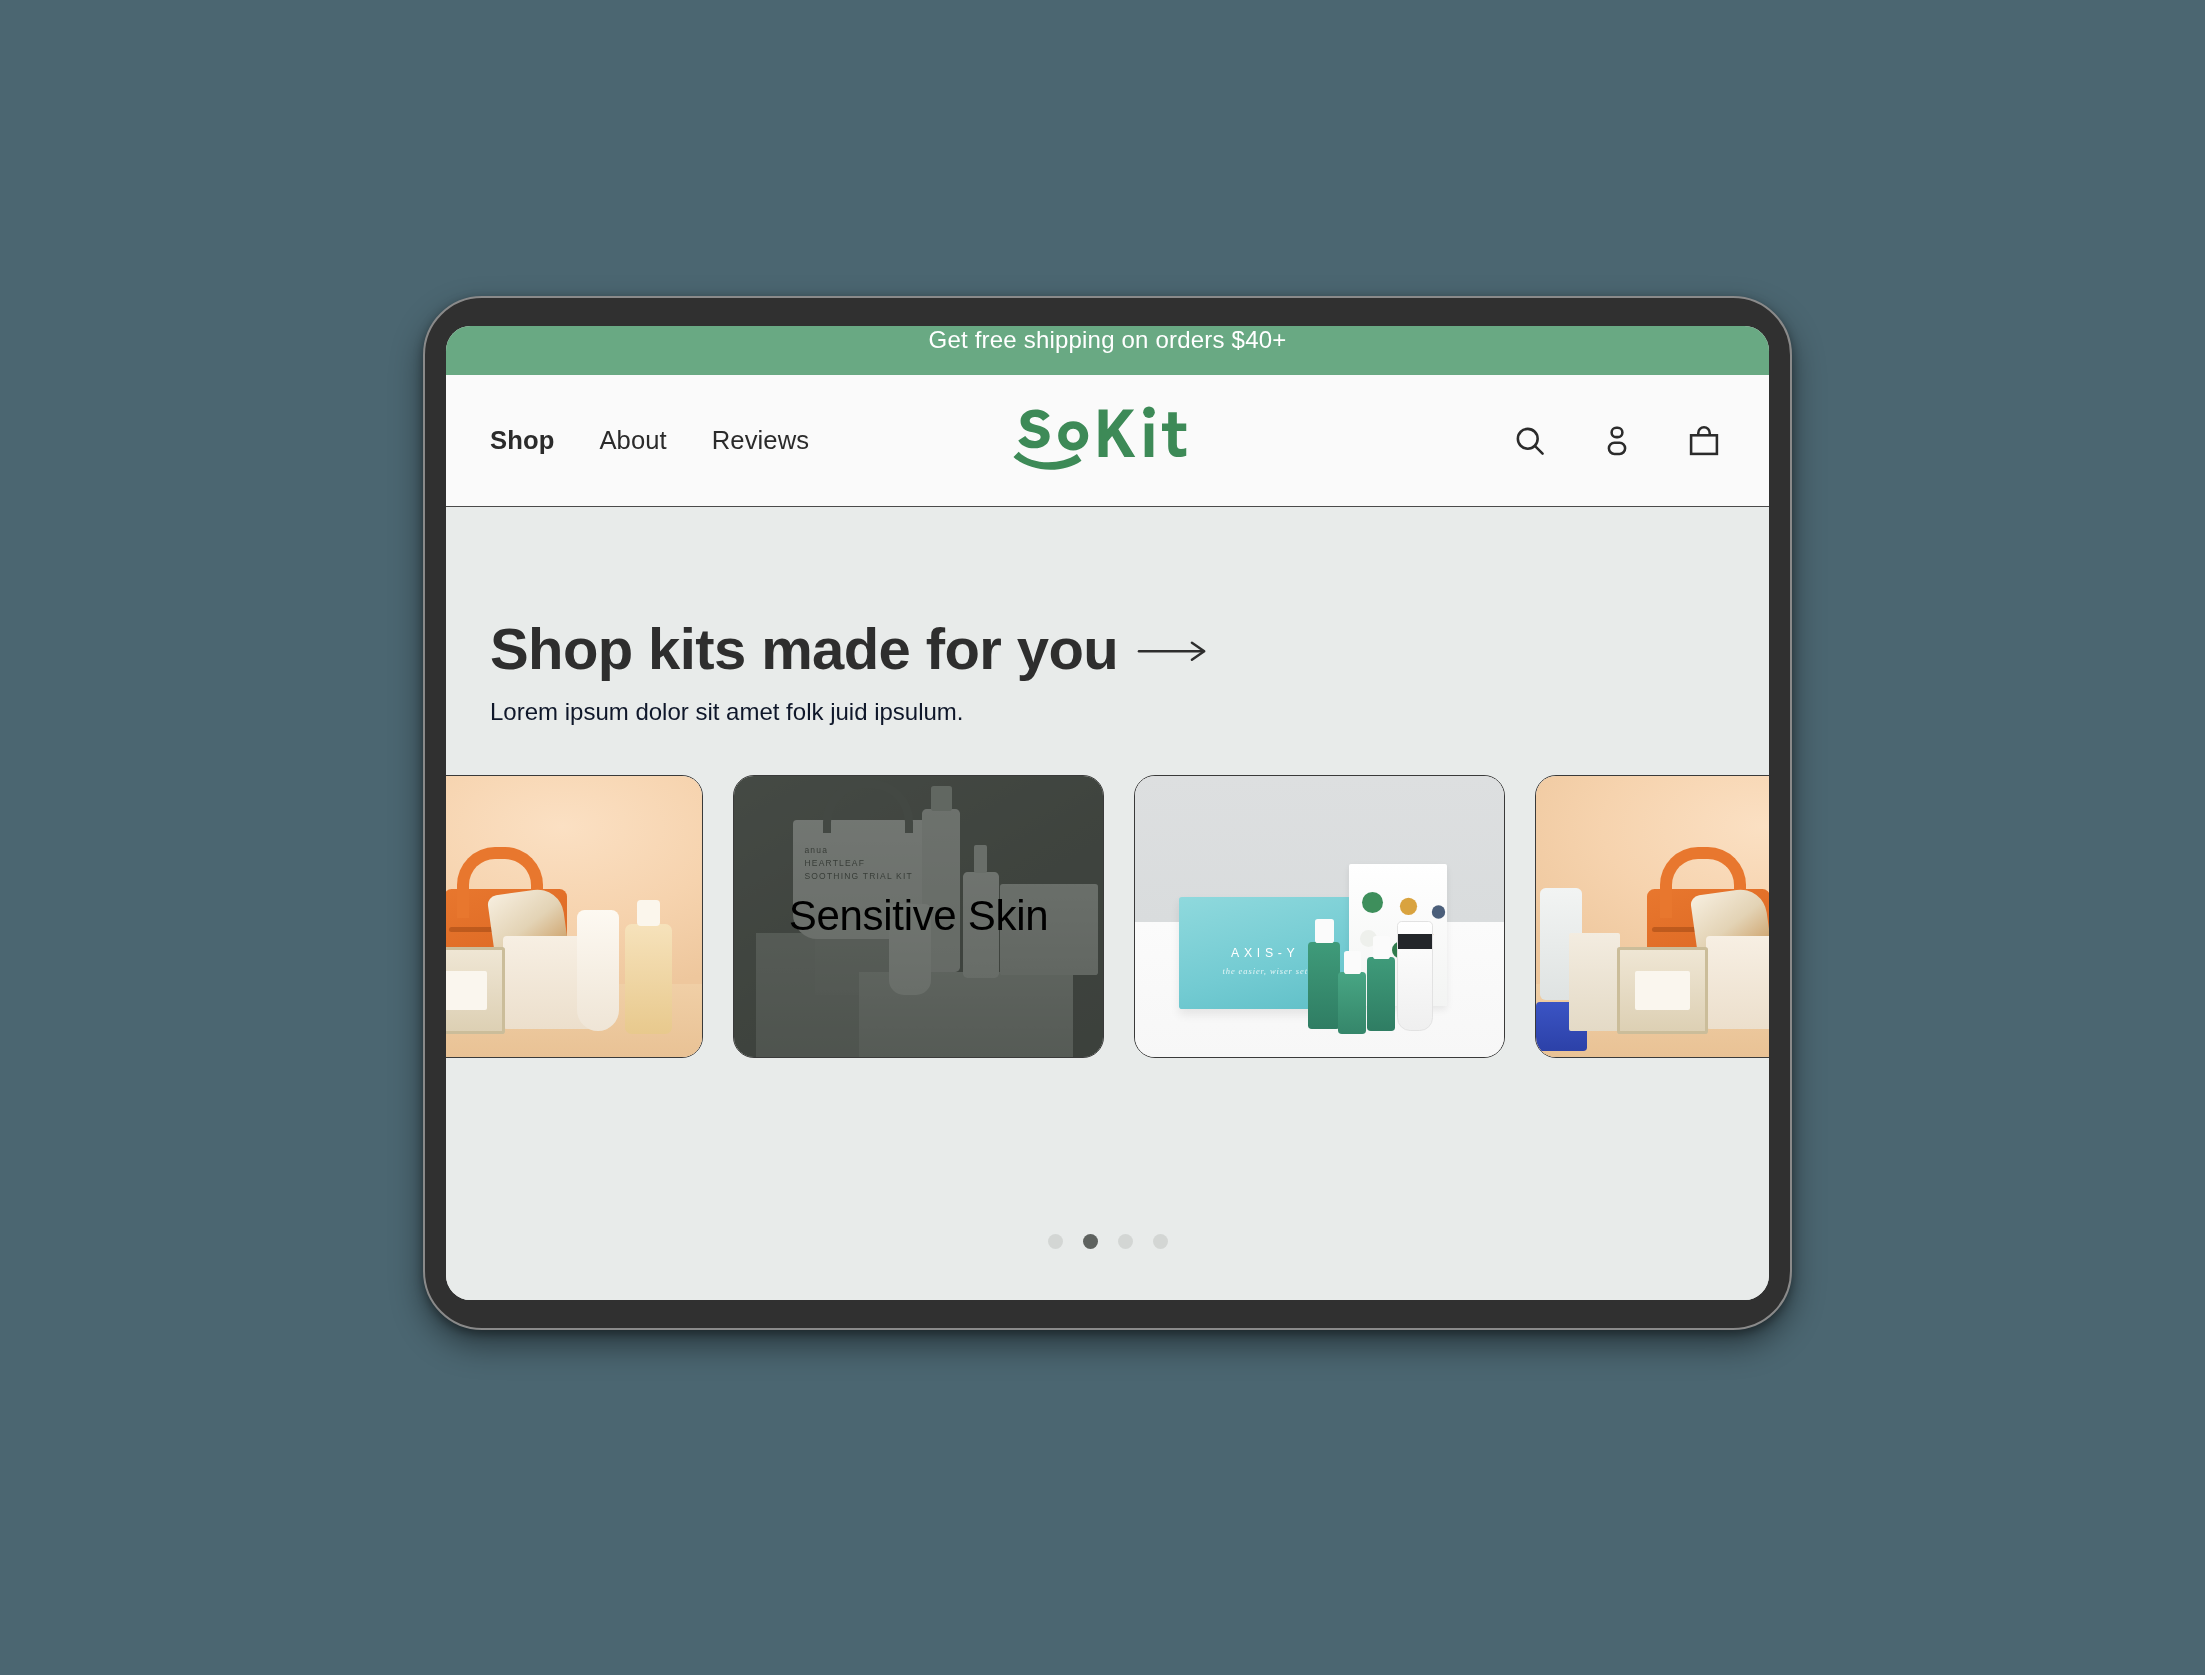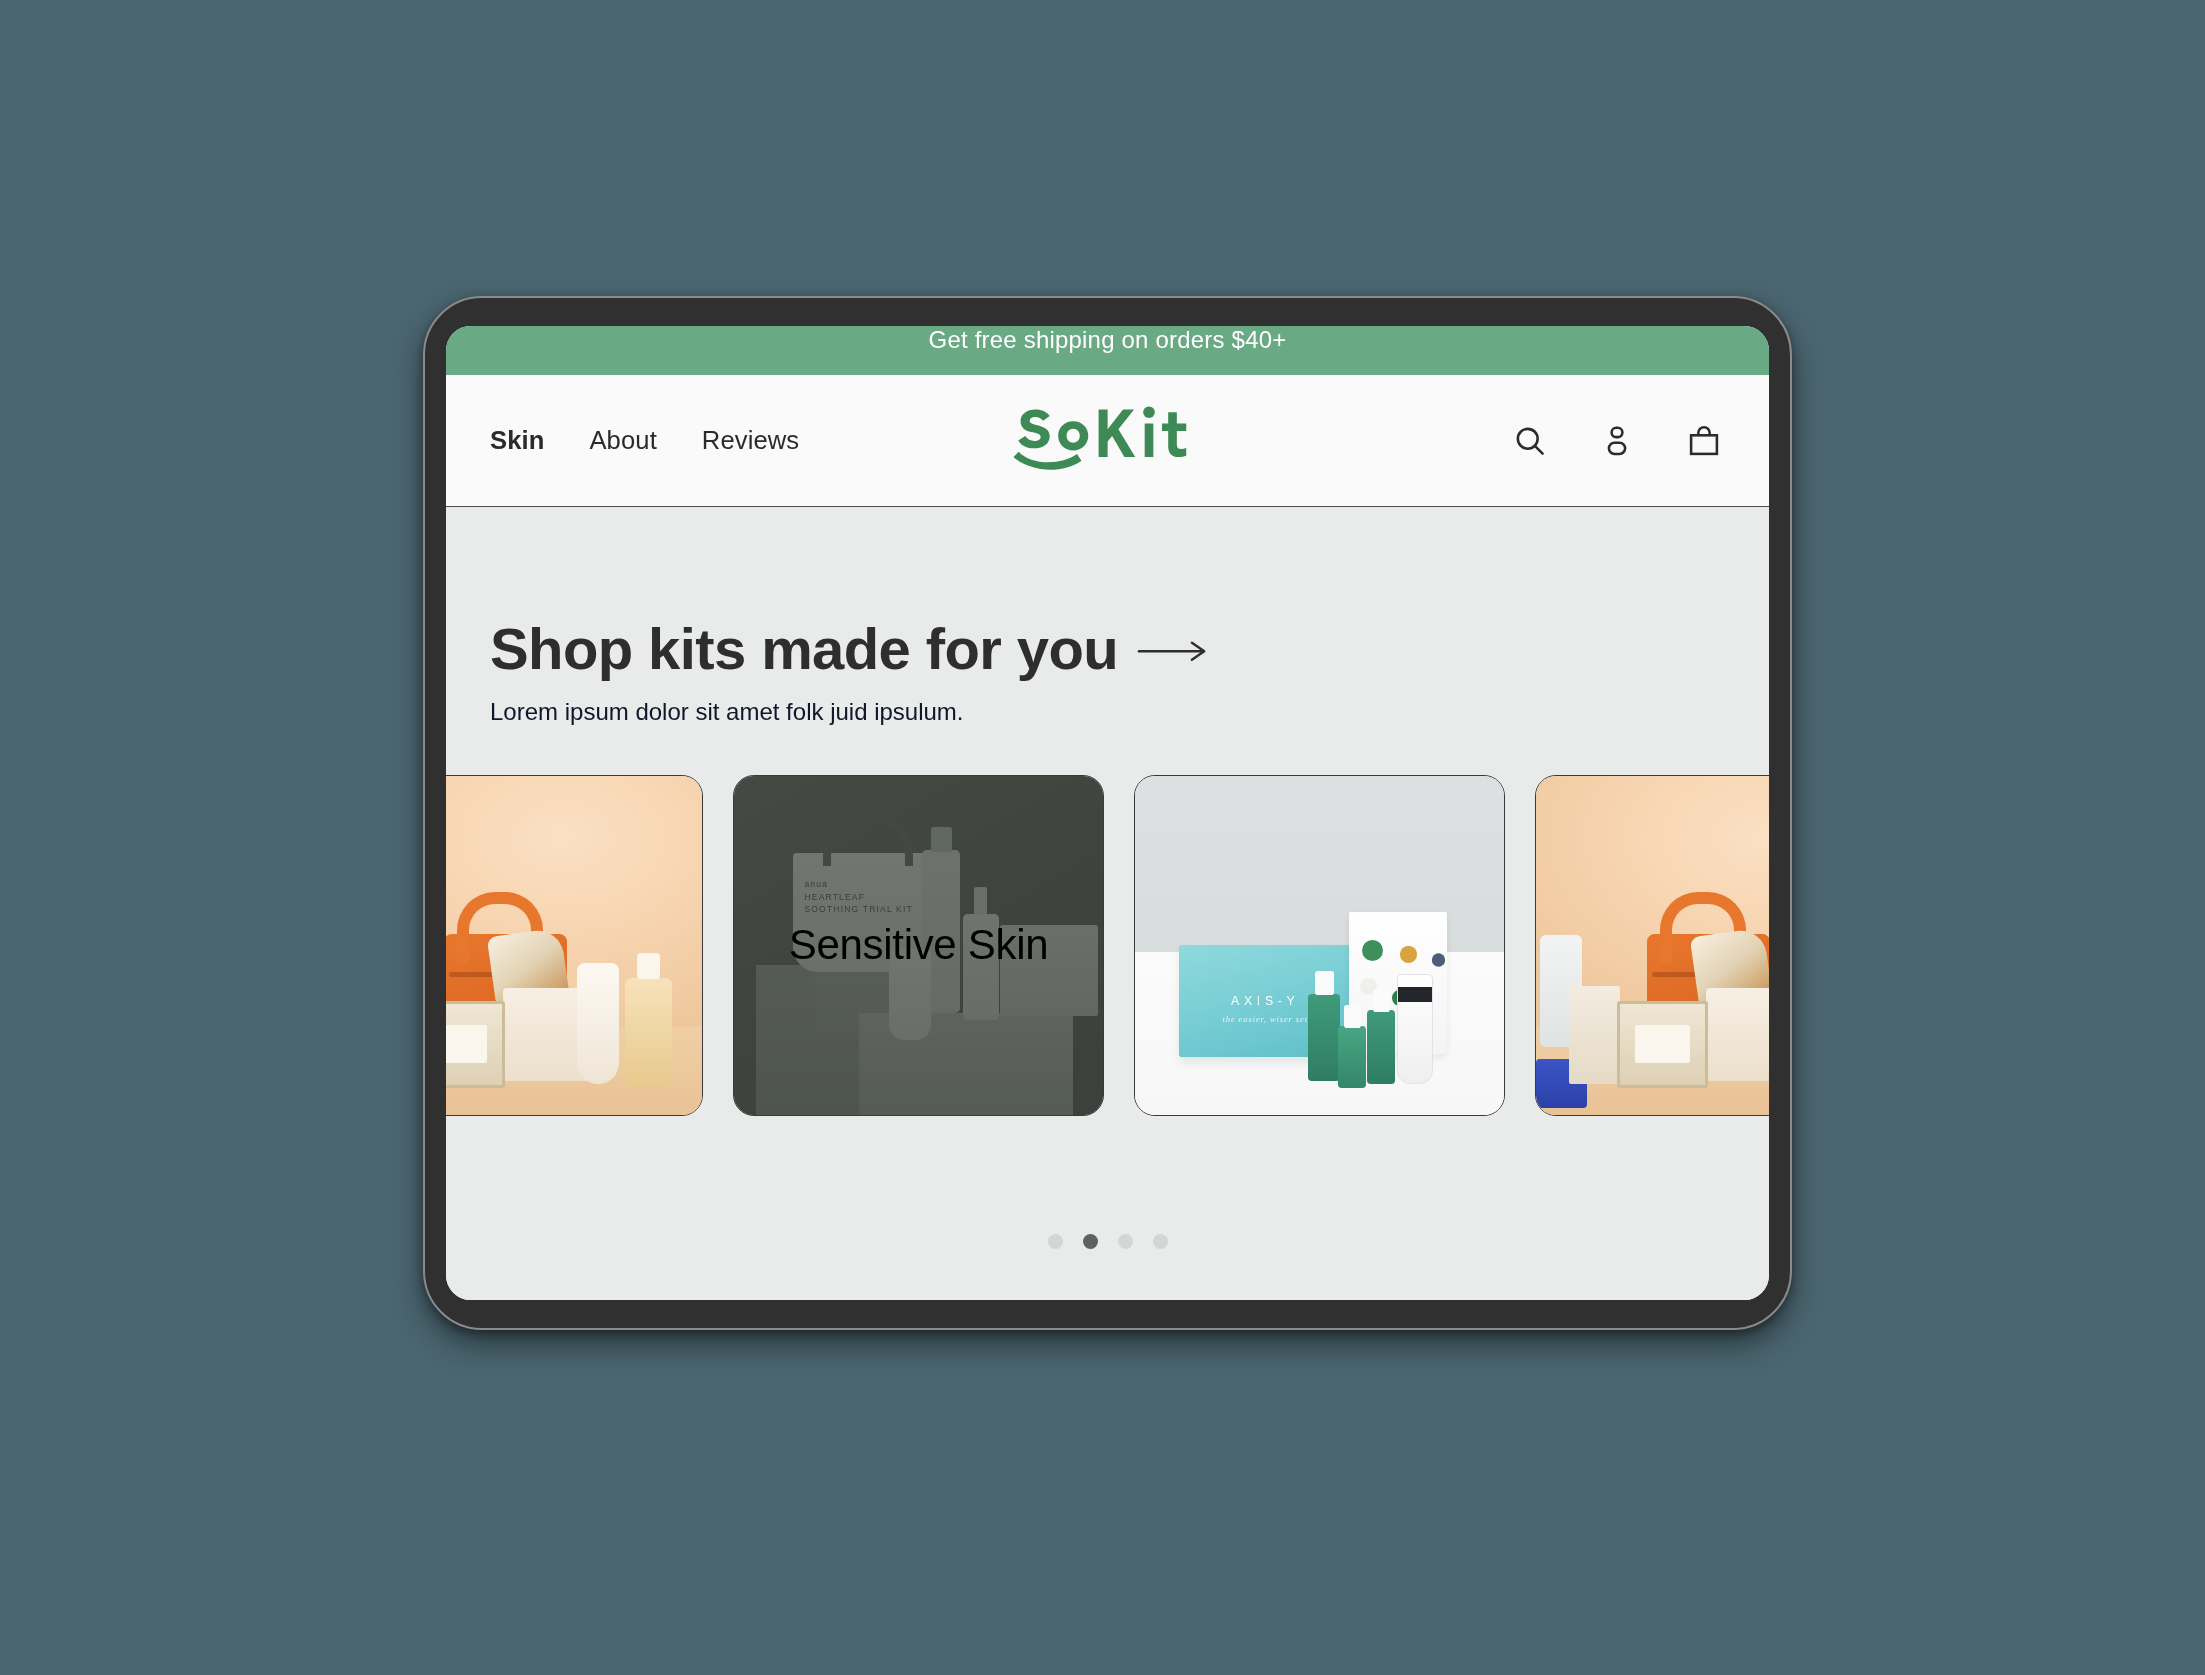--- a/index.html
+++ b/index.html
@@ -151,21 +151,21 @@
     display: flex;
     align-items: flex-start;
     gap: 30px;
     padding-left: 0;
     overflow: hidden;
   }
 
   .carousel-card {
     flex: 0 0 auto;
     width: 371px;
-    height: 341px;
+    height: 283px;
     border-radius: 21px;
     border: 1.9px solid #3a3a3a;
     overflow: hidden;
     position: relative;
     cursor: pointer;
   }
   .carousel-card.card-peek-left {
     margin-left: -114px;
   }
 
@@ -425,21 +425,21 @@
 <div id="tablet-device">
   <div id="tablet-screen">
 
     <div id="announcement-bar">
       <span id="announcement-text">Get free shipping on orders $40+</span>
     </div>
 
     <header id="site-header">
 
       <nav id="primary-nav">
-        <a class="nav-link is-active" href="#">Skin</a>
+        <a class="nav-link is-active" href="#">Shop</a>
         <a class="nav-link" href="#">About</a>
         <a class="nav-link" href="#">Reviews</a>
       </nav>
 
       <a id="brand-logo" href="#" title="SoKit">
         <svg width="199" height="79" viewBox="0 0 210 84" aria-hidden="true">
           <g fill="#3d8a57">
 
             <path d="M12 22c0-7 7-12 16-12 7 0 12 2.5 15 7l-7 5c-2-2.6-4.8-4-8.2-4-3.6 0-6 1.6-6 4 0 2.4 2 3.4 8 4.8 8.6 2 13.2 5 13.2 12 0 7.6-6.8 12.6-16.4 12.6-8 0-14-3-17-8.4l7.4-4.6c2.2 3.4 5.6 5.2 9.8 5.2 4 0 6.6-1.6 6.6-4.2 0-2.4-2-3.4-8.4-5C16.4 32.8 12 29.4 12 22z"></path>
 

